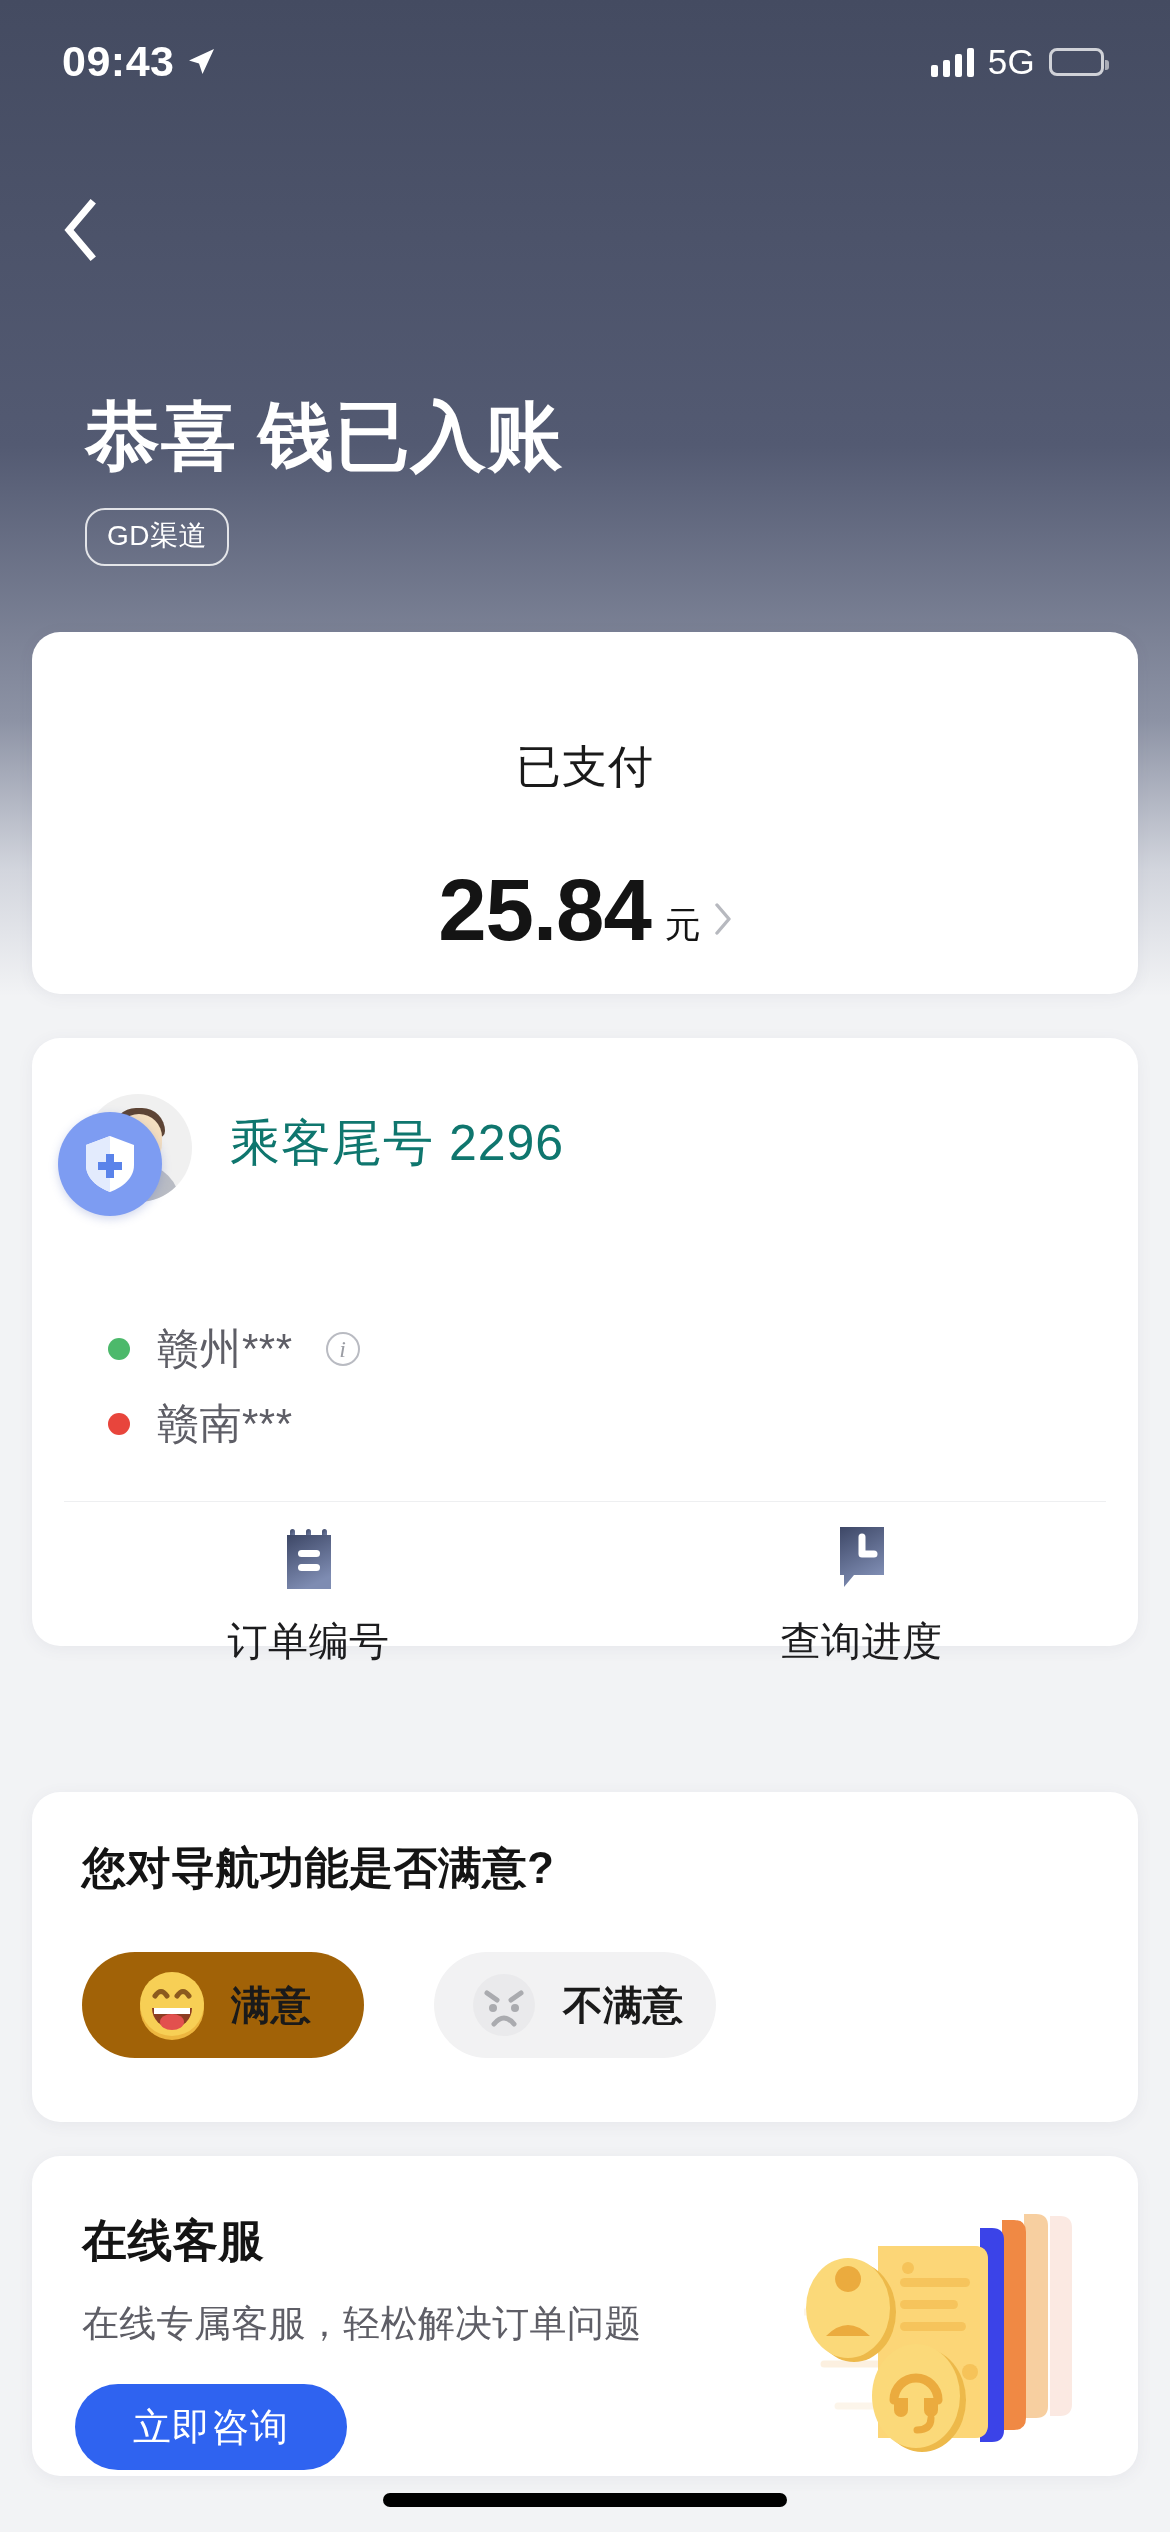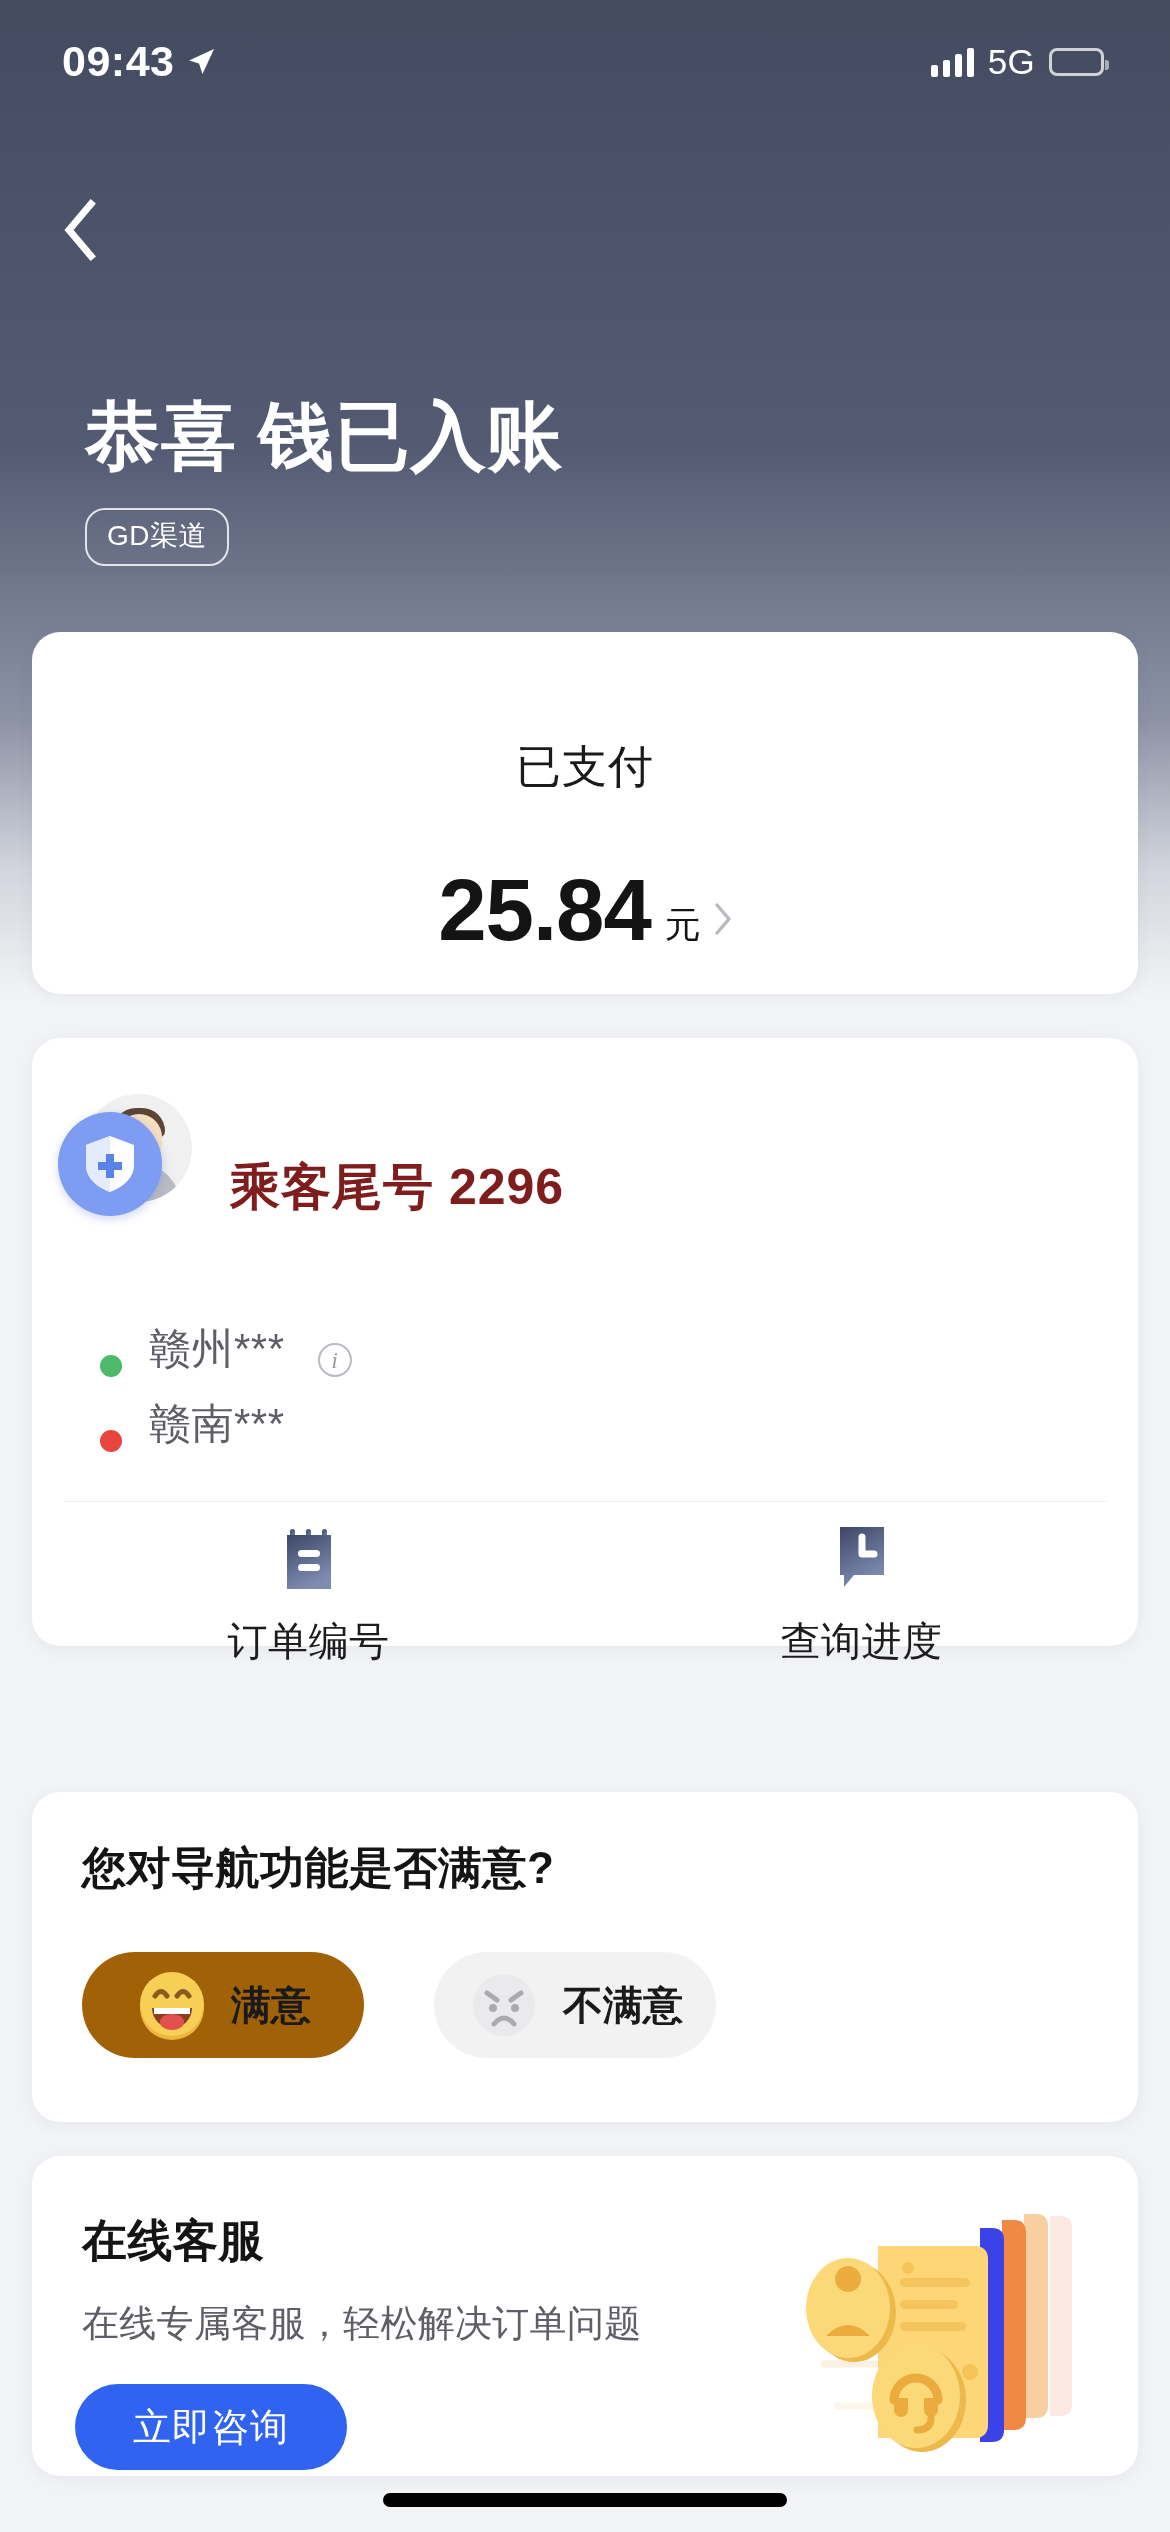--- a/index.html
+++ b/index.html
@@ -126,25 +126,25 @@
   .avatar-shield {
     position:absolute; left:0; top:22px; width:104px; height:104px;
     border-radius:50%; background:#7d9cf2;
     box-shadow:0 3px 10px rgba(90,110,190,.28);
     display:flex; align-items:center; justify-content:center;
   }
   .avatar-shield svg { width:56px; height:60px; display:block; }
 
   .passenger-name {
     position:absolute; left:198px; top:72px;
-    font-size:50px; font-weight:700; color:#7f1d1d; letter-spacing:1px;margin-top:44px;
+    font-size:50px; font-weight:400; color:#0f766e; letter-spacing:1px;
   }
 
   .addr-row {
-    position:absolute; left:68px; display:flex; align-items:flex-end; gap:27px;
+    position:absolute; left:76px; display:flex; align-items:center; gap:27px;
   }
   .addr-origin { top:283px; }
   .addr-dest   { top:358px; }
   .dot { width:22px; height:22px; border-radius:50%; flex:none; }
   .dot-green { background:#4cb96b; }
   .dot-red   { background:#e8453c; }
   .addr-text { font-size:42px; color:#5e5e66; letter-spacing:.5px; }
   .info-icon {
     width:34px; height:34px; border:2.5px solid #b9bbc2; border-radius:50%;
     display:flex; align-items:center; justify-content:center;

